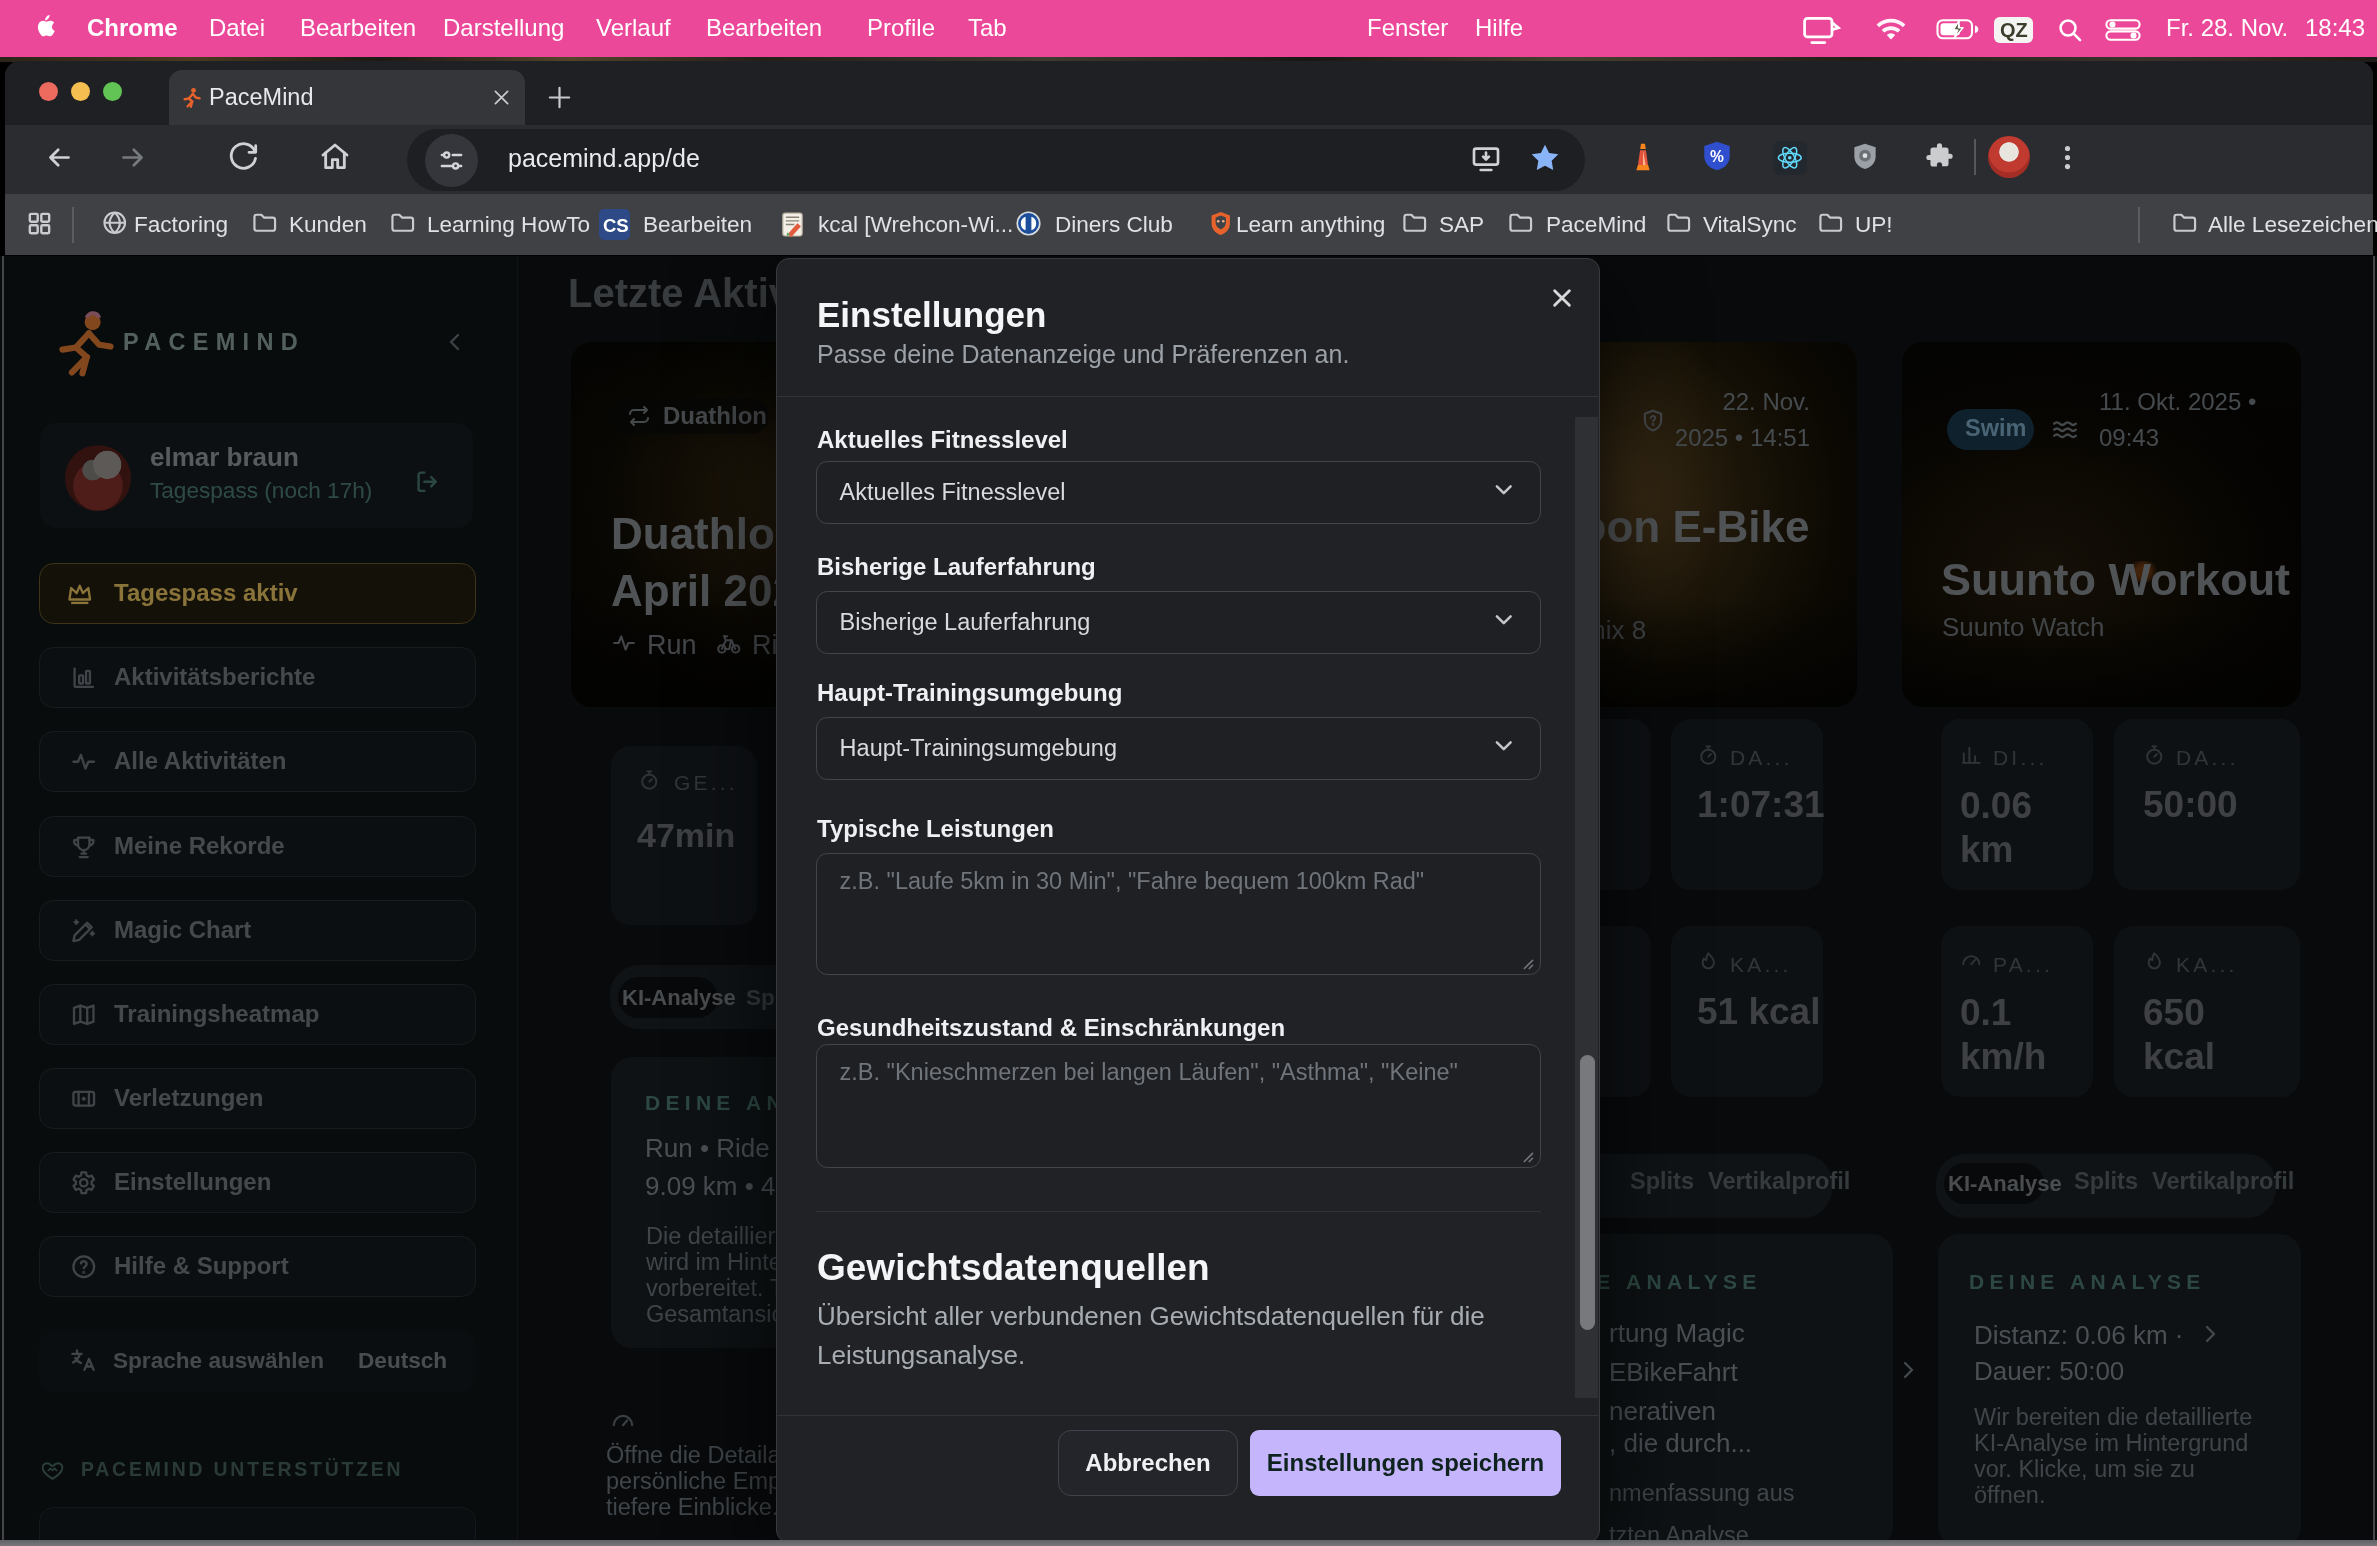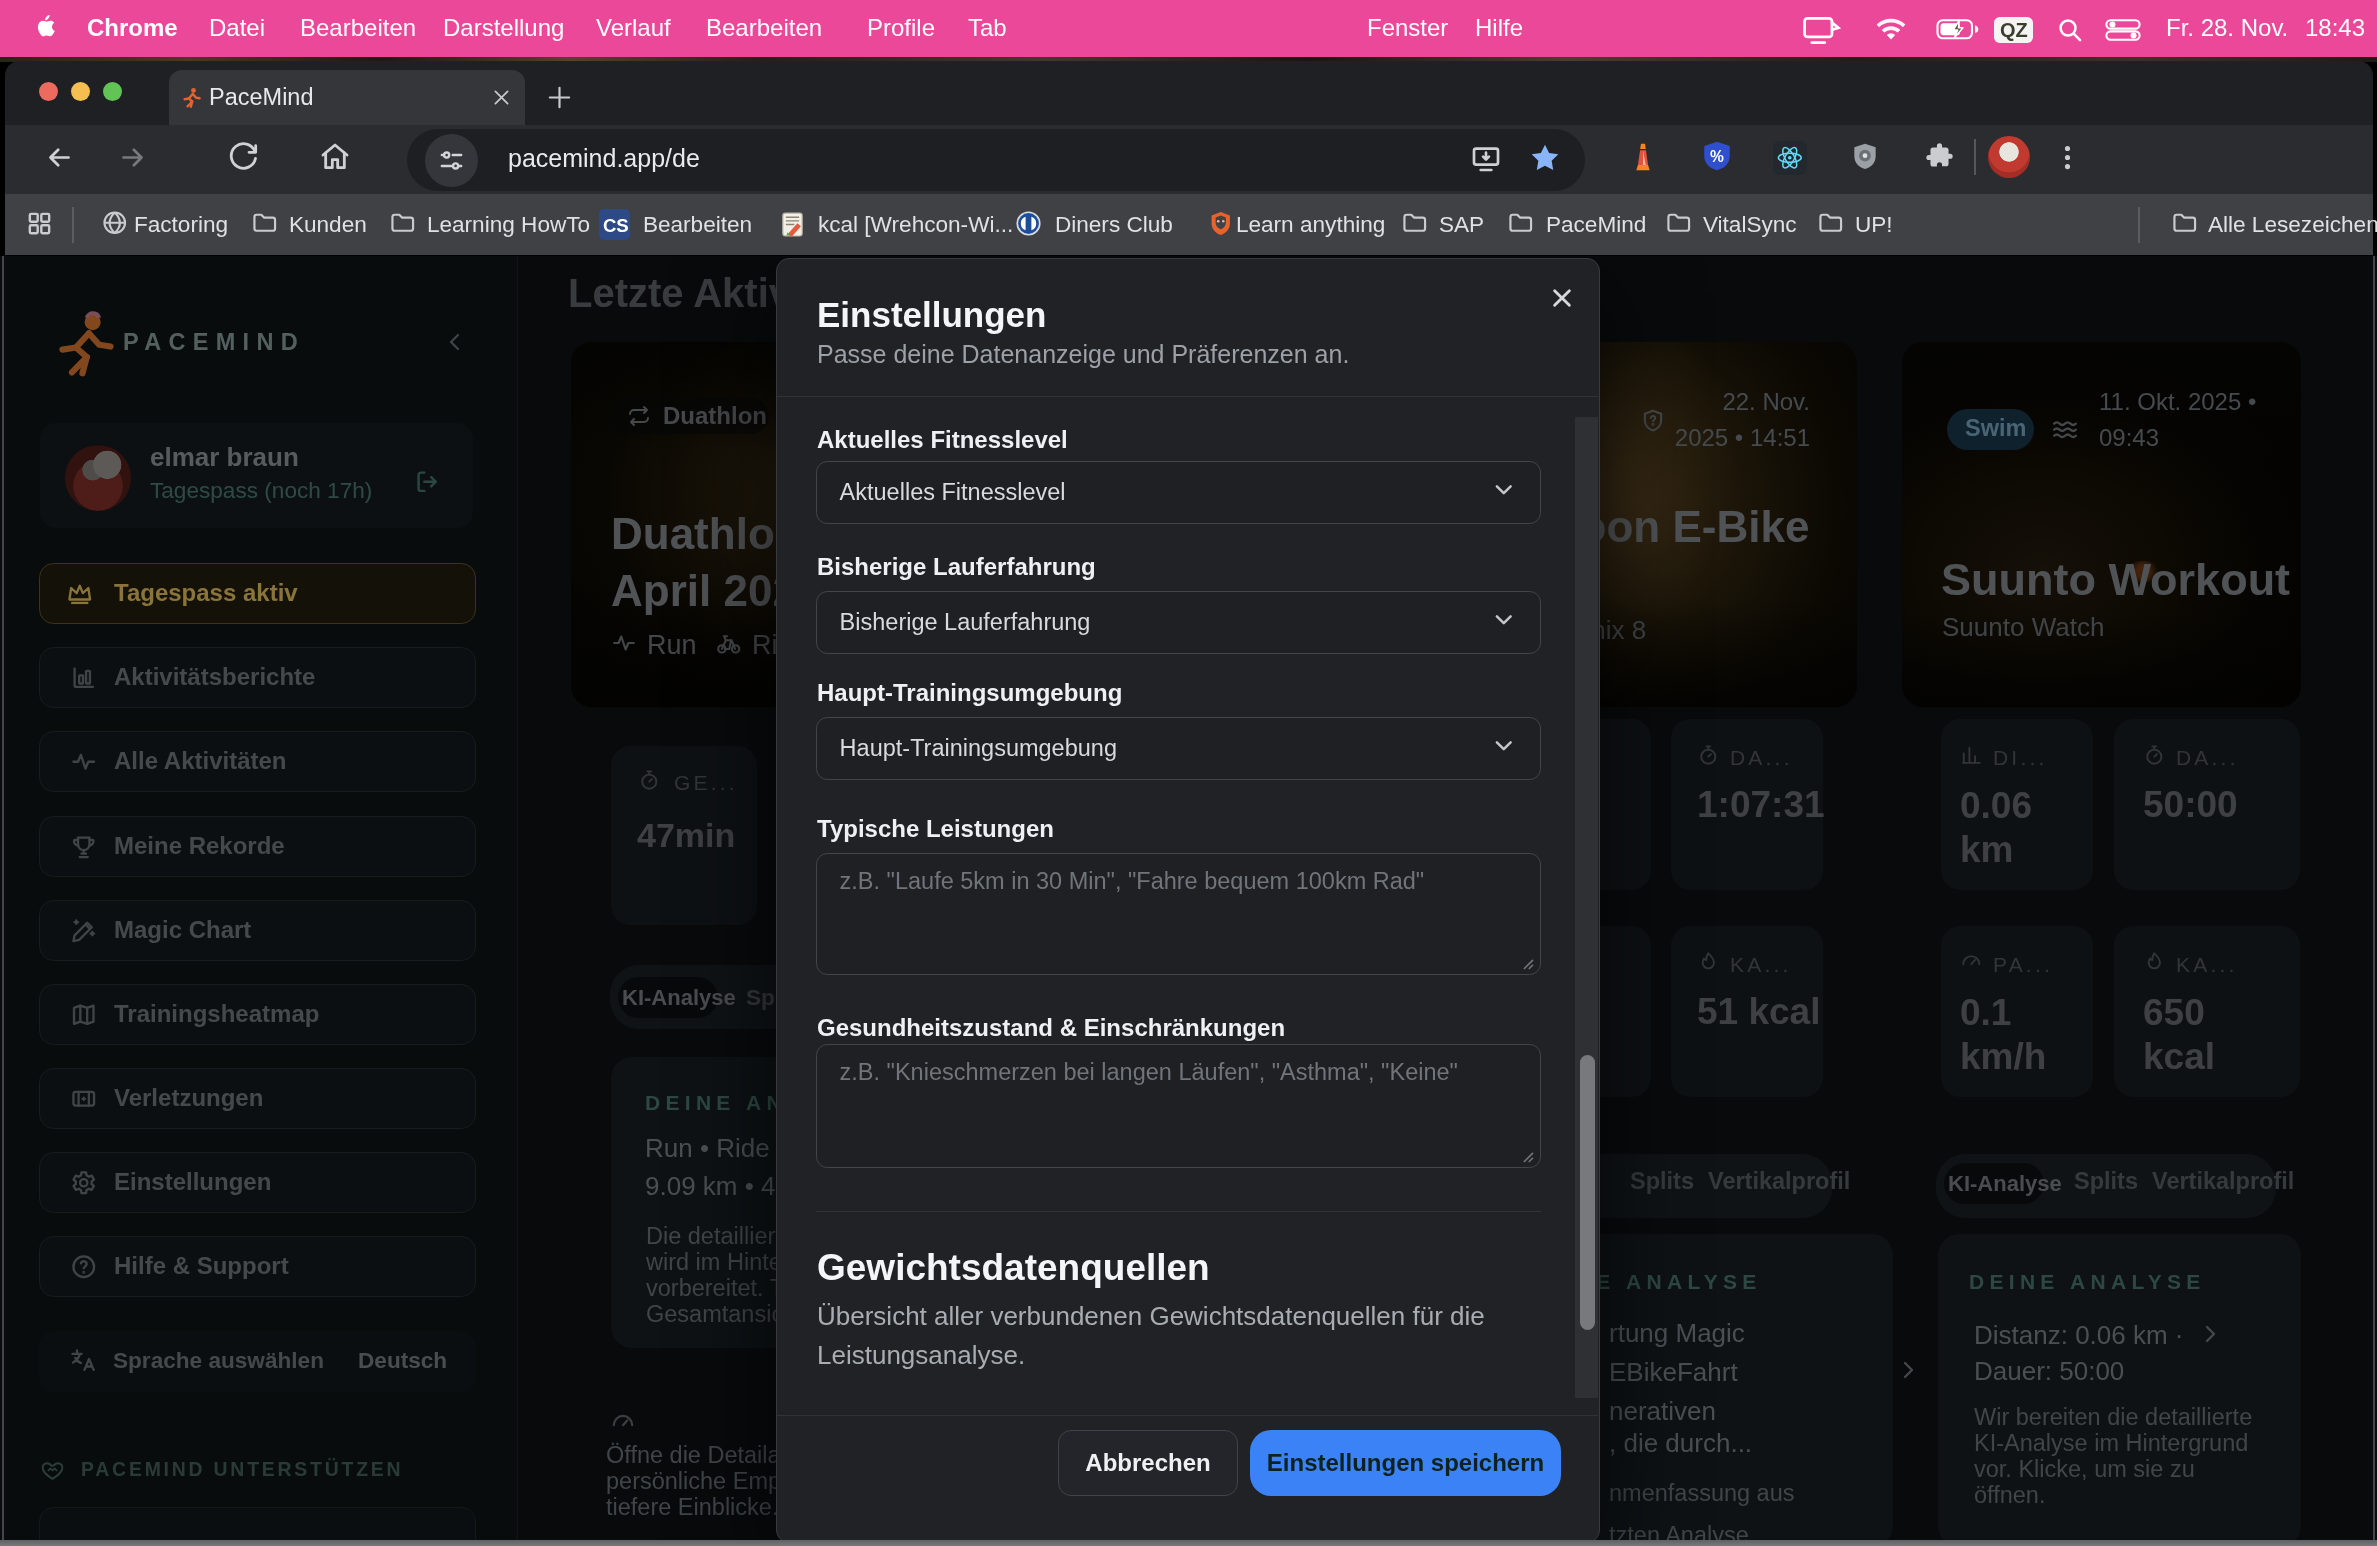--- a/index.html
+++ b/index.html
@@ -563,21 +563,21 @@
             <path d="M19 9L9 19M19 15l-4 4"></path>
           </svg>
       </div>
 
       <div class="a" style="left:39px;top:952px;width:725px;height:1.6px;background:#313338"></div>
       <span class="a" style="left:40px;top:988px;color:#f4f5f7;font-size:37px;font-weight:700">Gewichtsdatenquellen</span>
       <div class="a" style="left:40px;top:1038px;color:#a7adb2;font-size:26px;line-height:39px">Übersicht aller verbundenen Gewichtsdatenquellen für die<br>Leistungsanalyse.</div>
 
       <div class="a" style="left:0;top:1156px;width:821px;height:1.6px;background:#313338"></div>
       <div class="a" style="left:281px;top:1171px;width:180px;height:66px;border-radius:13px;border:1.6px solid #3f424a;background:#24252a;display:flex;align-items:center;justify-content:center;color:#eef0f2;font-size:24px;font-weight:700">Abbrechen</div>
-      <div class="a" style="left:473px;top:1171px;width:311px;height:66px;border-radius:21px;background:#3b82f6;display:flex;align-items:center;justify-content:center;color:#0e231d;font-size:24px;font-weight:700">Einstellungen speichern</div>
+      <div class="a" style="left:473px;top:1171px;width:311px;height:66px;border-radius:9px;background:#c4b5fd;display:flex;align-items:center;justify-content:center;color:#0e231d;font-size:24px;font-weight:700">Einstellungen speichern</div>
 
       <div class="a" style="left:798px;top:158px;width:22.6px;height:981px;background:#2e3033"></div>
       <div class="a" style="left:803px;top:796px;width:15.4px;height:275px;border-radius:8px;background:#77797c"></div>
     </div>
   </div>
 
   <div class="a" style="left:1.6px;top:256px;width:2.4px;height:1284px;background:#45464a"></div>
   <div class="a" style="left:2373px;top:256px;width:2.4px;height:1284px;background:#45464a"></div>
   <div class="a" style="left:0;top:1540px;width:2377px;height:6.5px;background:linear-gradient(180deg,#606165,#7b7c80)"></div>
 

